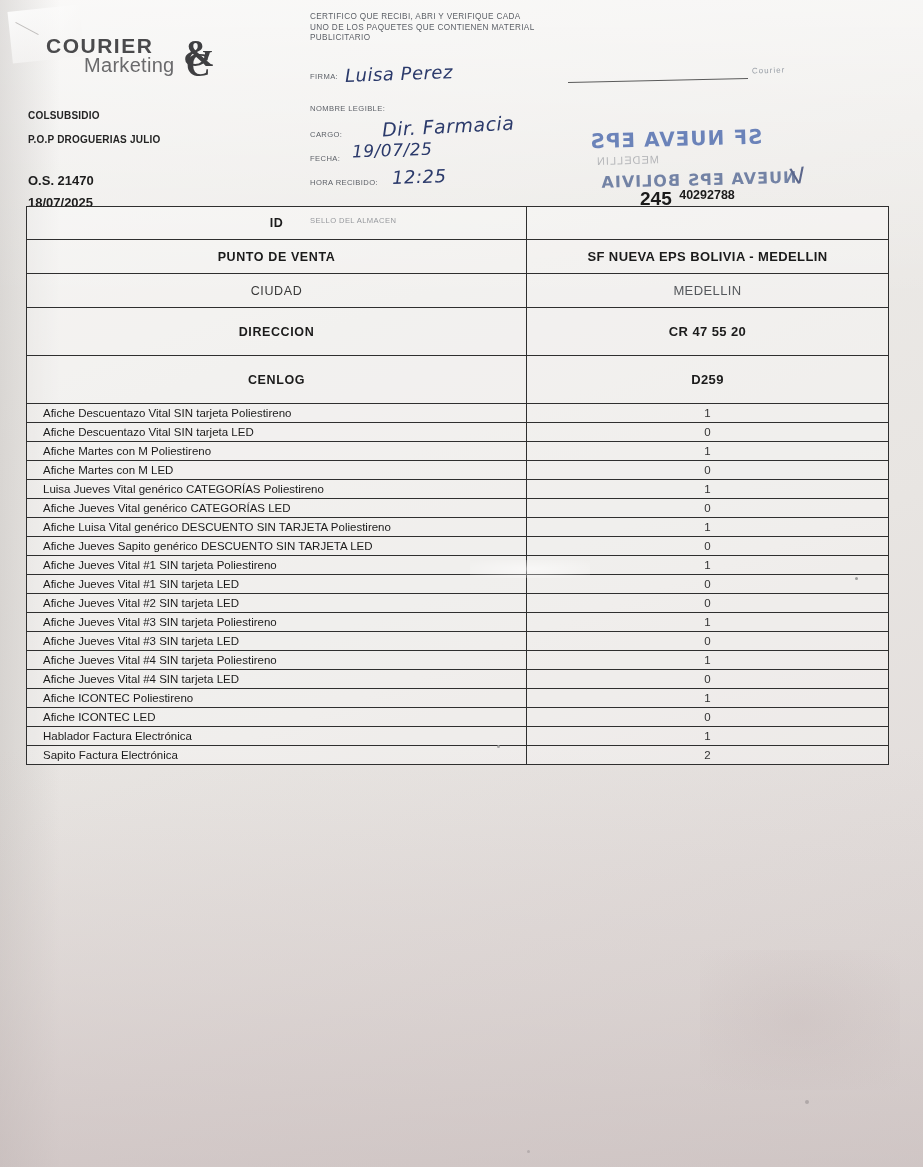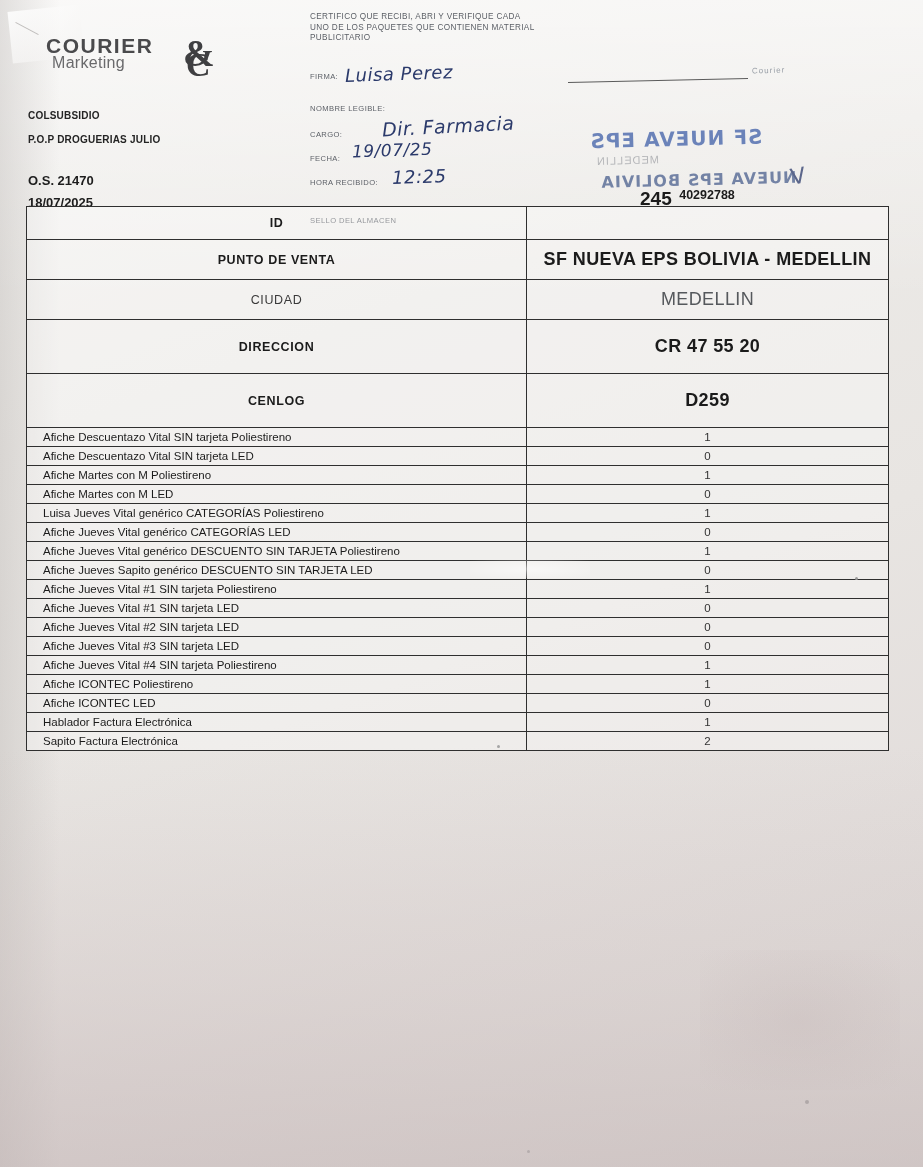--- a/index.html
+++ b/index.html
@@ -66,22 +66,22 @@
     position: absolute;
     left: 8px; top: 4px;
     font-size: 21px;
     letter-spacing: 1.5px;
     font-weight: bold;
     color: #4a4a4c;
     font-family: "Liberation Sans", sans-serif;
   }
   .logo-sub {
     position: absolute;
-    left: 14px; top: 24px;
-    font-size: 16px;
+    left: 46px; top: 24px;
+    font-size: 20px;
     color: #6a6a6c;
     letter-spacing: 0.3px;
   }
   .logo-amp {
     position: absolute;
     left: 145px; top: 1px;
     font-size: 38px;
     font-weight: bold;
     color: #3f3f41;
     font-family: "Liberation Serif", serif;
@@ -241,21 +241,21 @@
   tr.meta td.lbl {
     text-align: center;
     font-weight: bold;
     font-size: 12.5px;
     letter-spacing: 0.6px;
     padding: 9px 4px;
   }
   tr.meta td.val {
     text-align: center;
     font-weight: bold;
-    font-size: 18px;
+    font-size: 13px;
     letter-spacing: 0.4px;
     padding: 9px 4px;
   }
   tr.meta.light td.lbl {
     font-weight: normal;
     color: #3a3a3a;
   }
   tr.meta.light td.val {
     font-weight: normal;
     color: #55585c;
@@ -414,46 +414,54 @@
           </tr>
         <tr class="item">
             <td class="lbl">Luisa Jueves Vital genérico CATEGORÍAS Poliestireno</td>
             <td class="val">1</td>
           </tr>
         <tr class="item">
             <td class="lbl">Afiche Jueves Vital genérico CATEGORÍAS LED</td>
             <td class="val">0</td>
           </tr>
         <tr class="item">
-            <td class="lbl">Afiche Jueves Vital genérico DESCUENTO SIN TARJETA Poliestireno</td>
+            <td class="lbl">Afiche Luisa Vital genérico DESCUENTO SIN TARJETA Poliestireno</td>
             <td class="val">1</td>
           </tr>
         <tr class="item">
             <td class="lbl">Afiche Jueves Sapito genérico DESCUENTO SIN TARJETA LED</td>
             <td class="val">0</td>
           </tr>
         <tr class="item">
             <td class="lbl">Afiche Jueves Vital #1 SIN tarjeta Poliestireno</td>
             <td class="val">1</td>
           </tr>
         <tr class="item">
             <td class="lbl">Afiche Jueves Vital #1 SIN tarjeta LED</td>
             <td class="val">0</td>
           </tr>
         <tr class="item">
             <td class="lbl">Afiche Jueves Vital #2 SIN tarjeta LED</td>
             <td class="val">0</td>
           </tr>
         <tr class="item">
+            <td class="lbl">Afiche Jueves Vital #3 SIN tarjeta Poliestireno</td>
+            <td class="val">1</td>
+          </tr>
+        <tr class="item">
             <td class="lbl">Afiche Jueves Vital #3 SIN tarjeta LED</td>
             <td class="val">0</td>
           </tr>
         <tr class="item">
             <td class="lbl">Afiche Jueves Vital #4 SIN tarjeta Poliestireno</td>
             <td class="val">1</td>
+          </tr>
+        <tr class="item">
+            <td class="lbl">Afiche Jueves Vital #4 SIN tarjeta LED</td>
+            <td class="val">0</td>
           </tr>
         <tr class="item">
             <td class="lbl">Afiche ICONTEC Poliestireno</td>
             <td class="val">1</td>
           </tr>
         <tr class="item">
             <td class="lbl">Afiche ICONTEC LED</td>
             <td class="val">0</td>
           </tr>
         <tr class="item">

